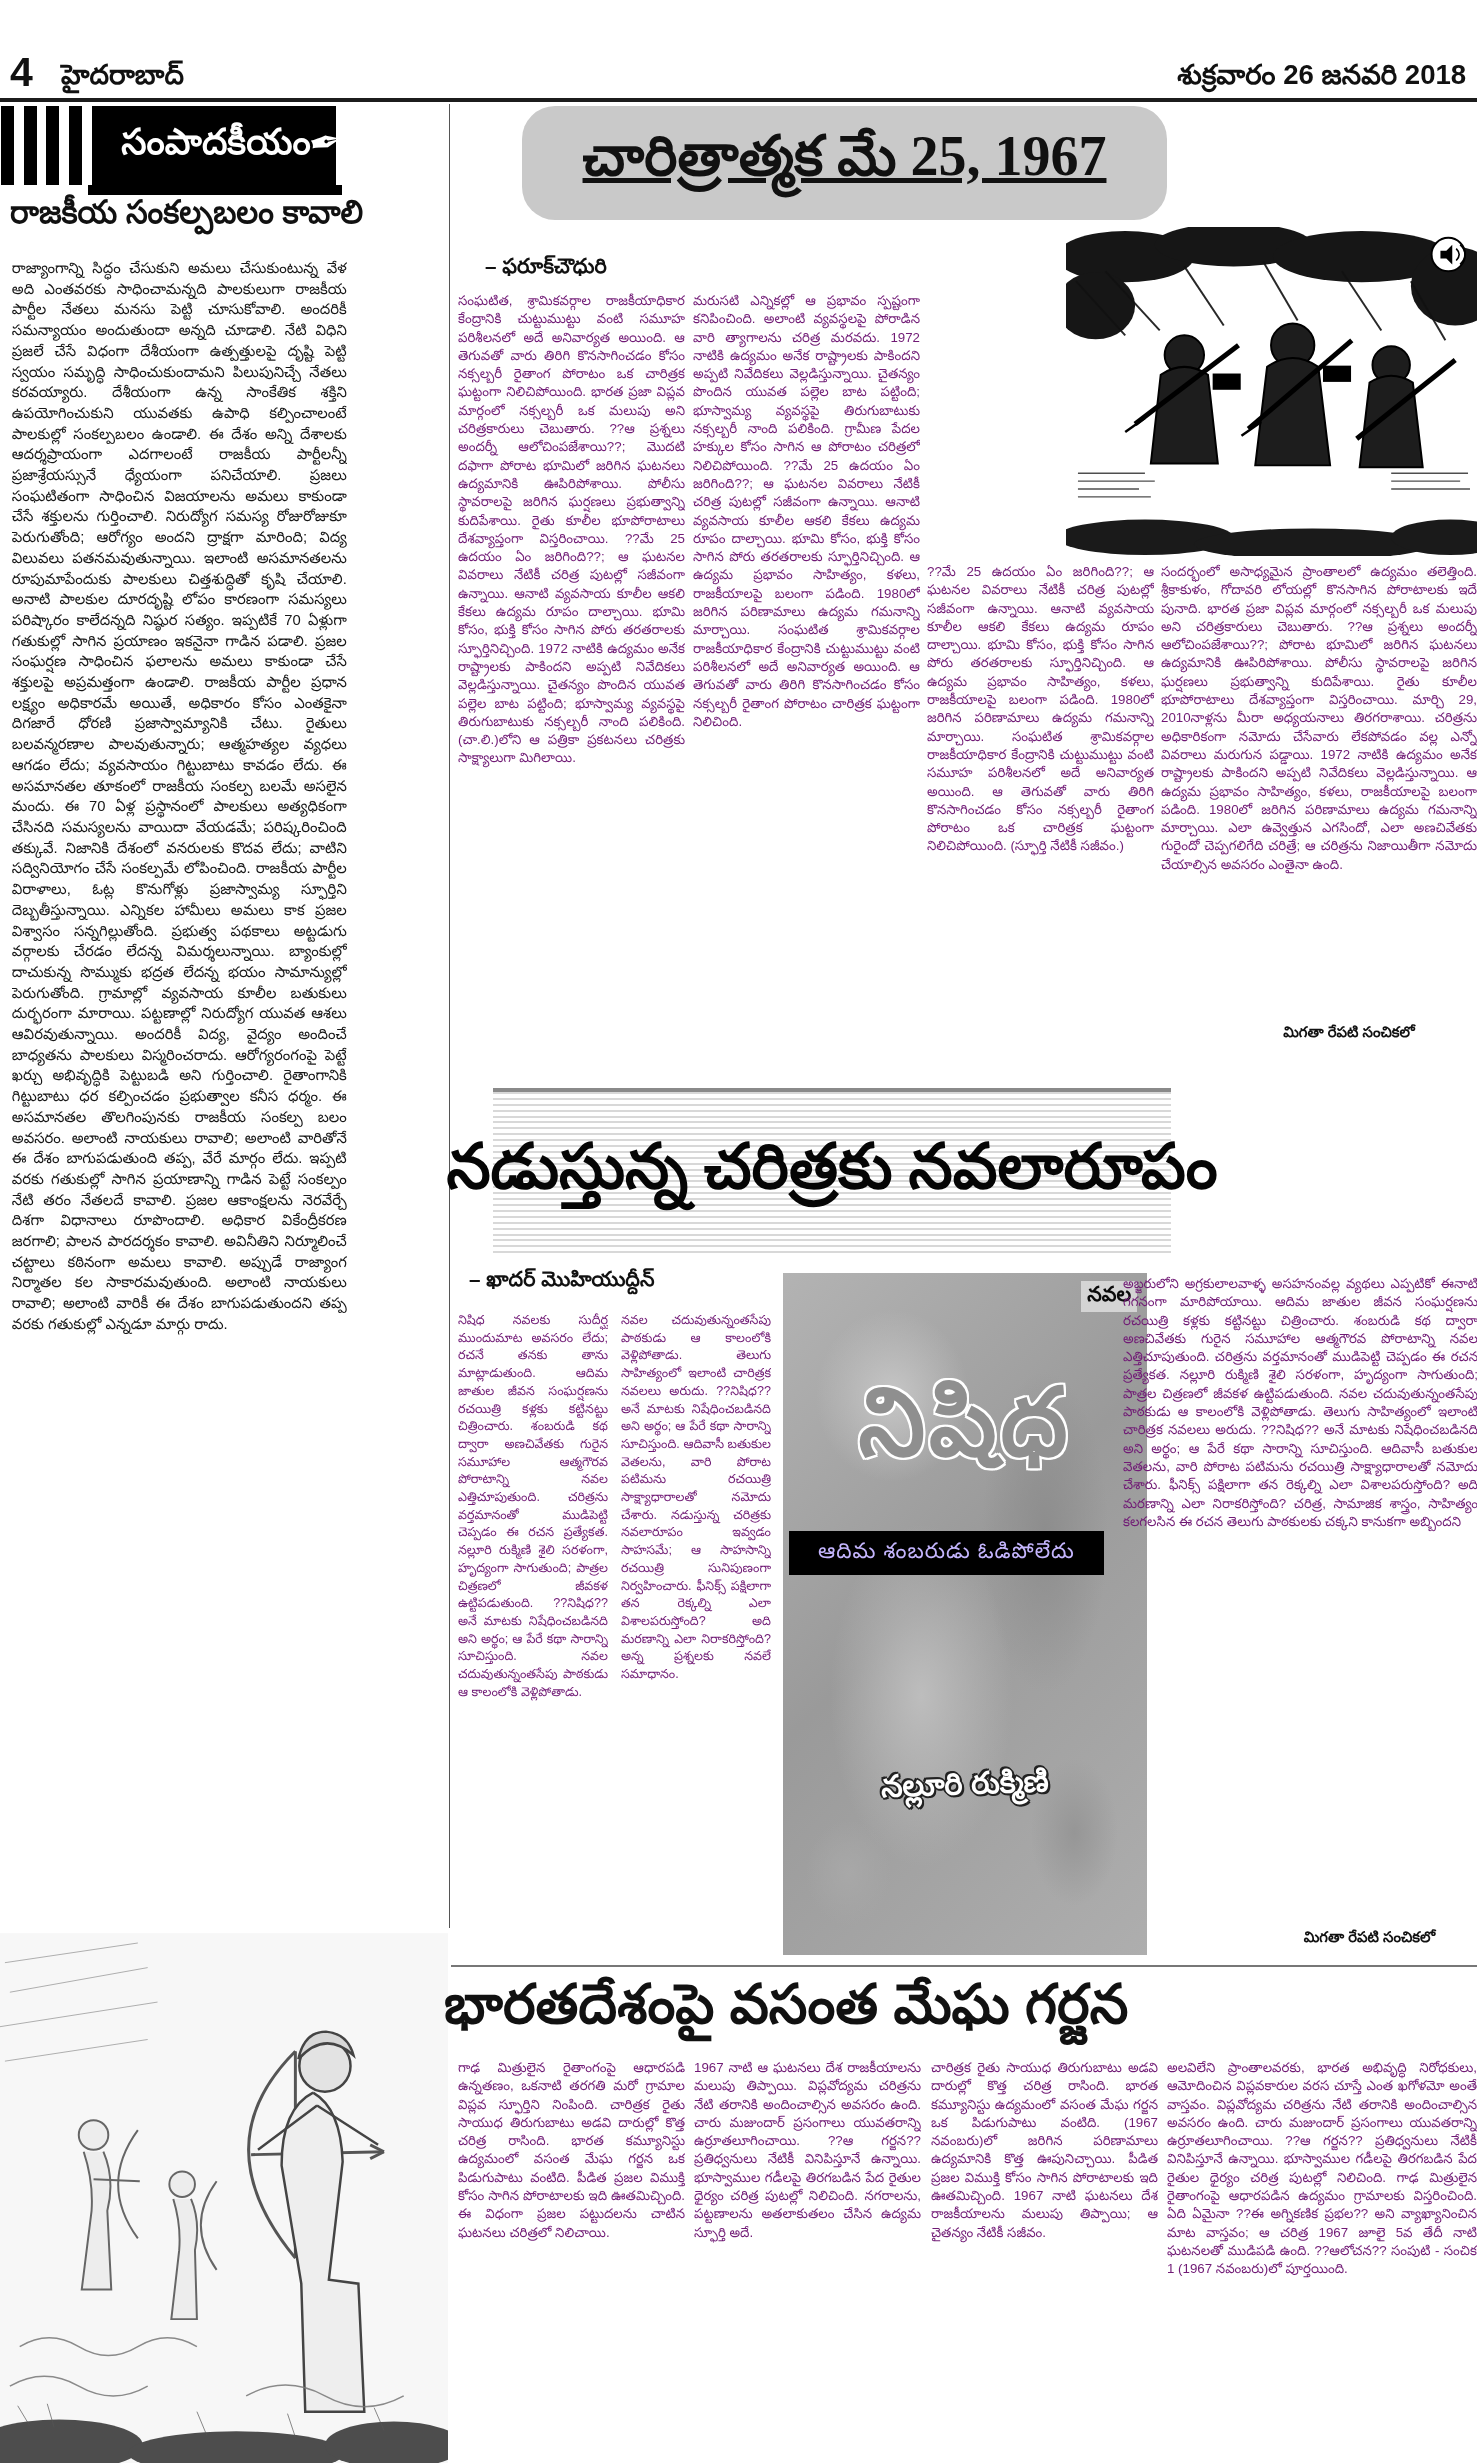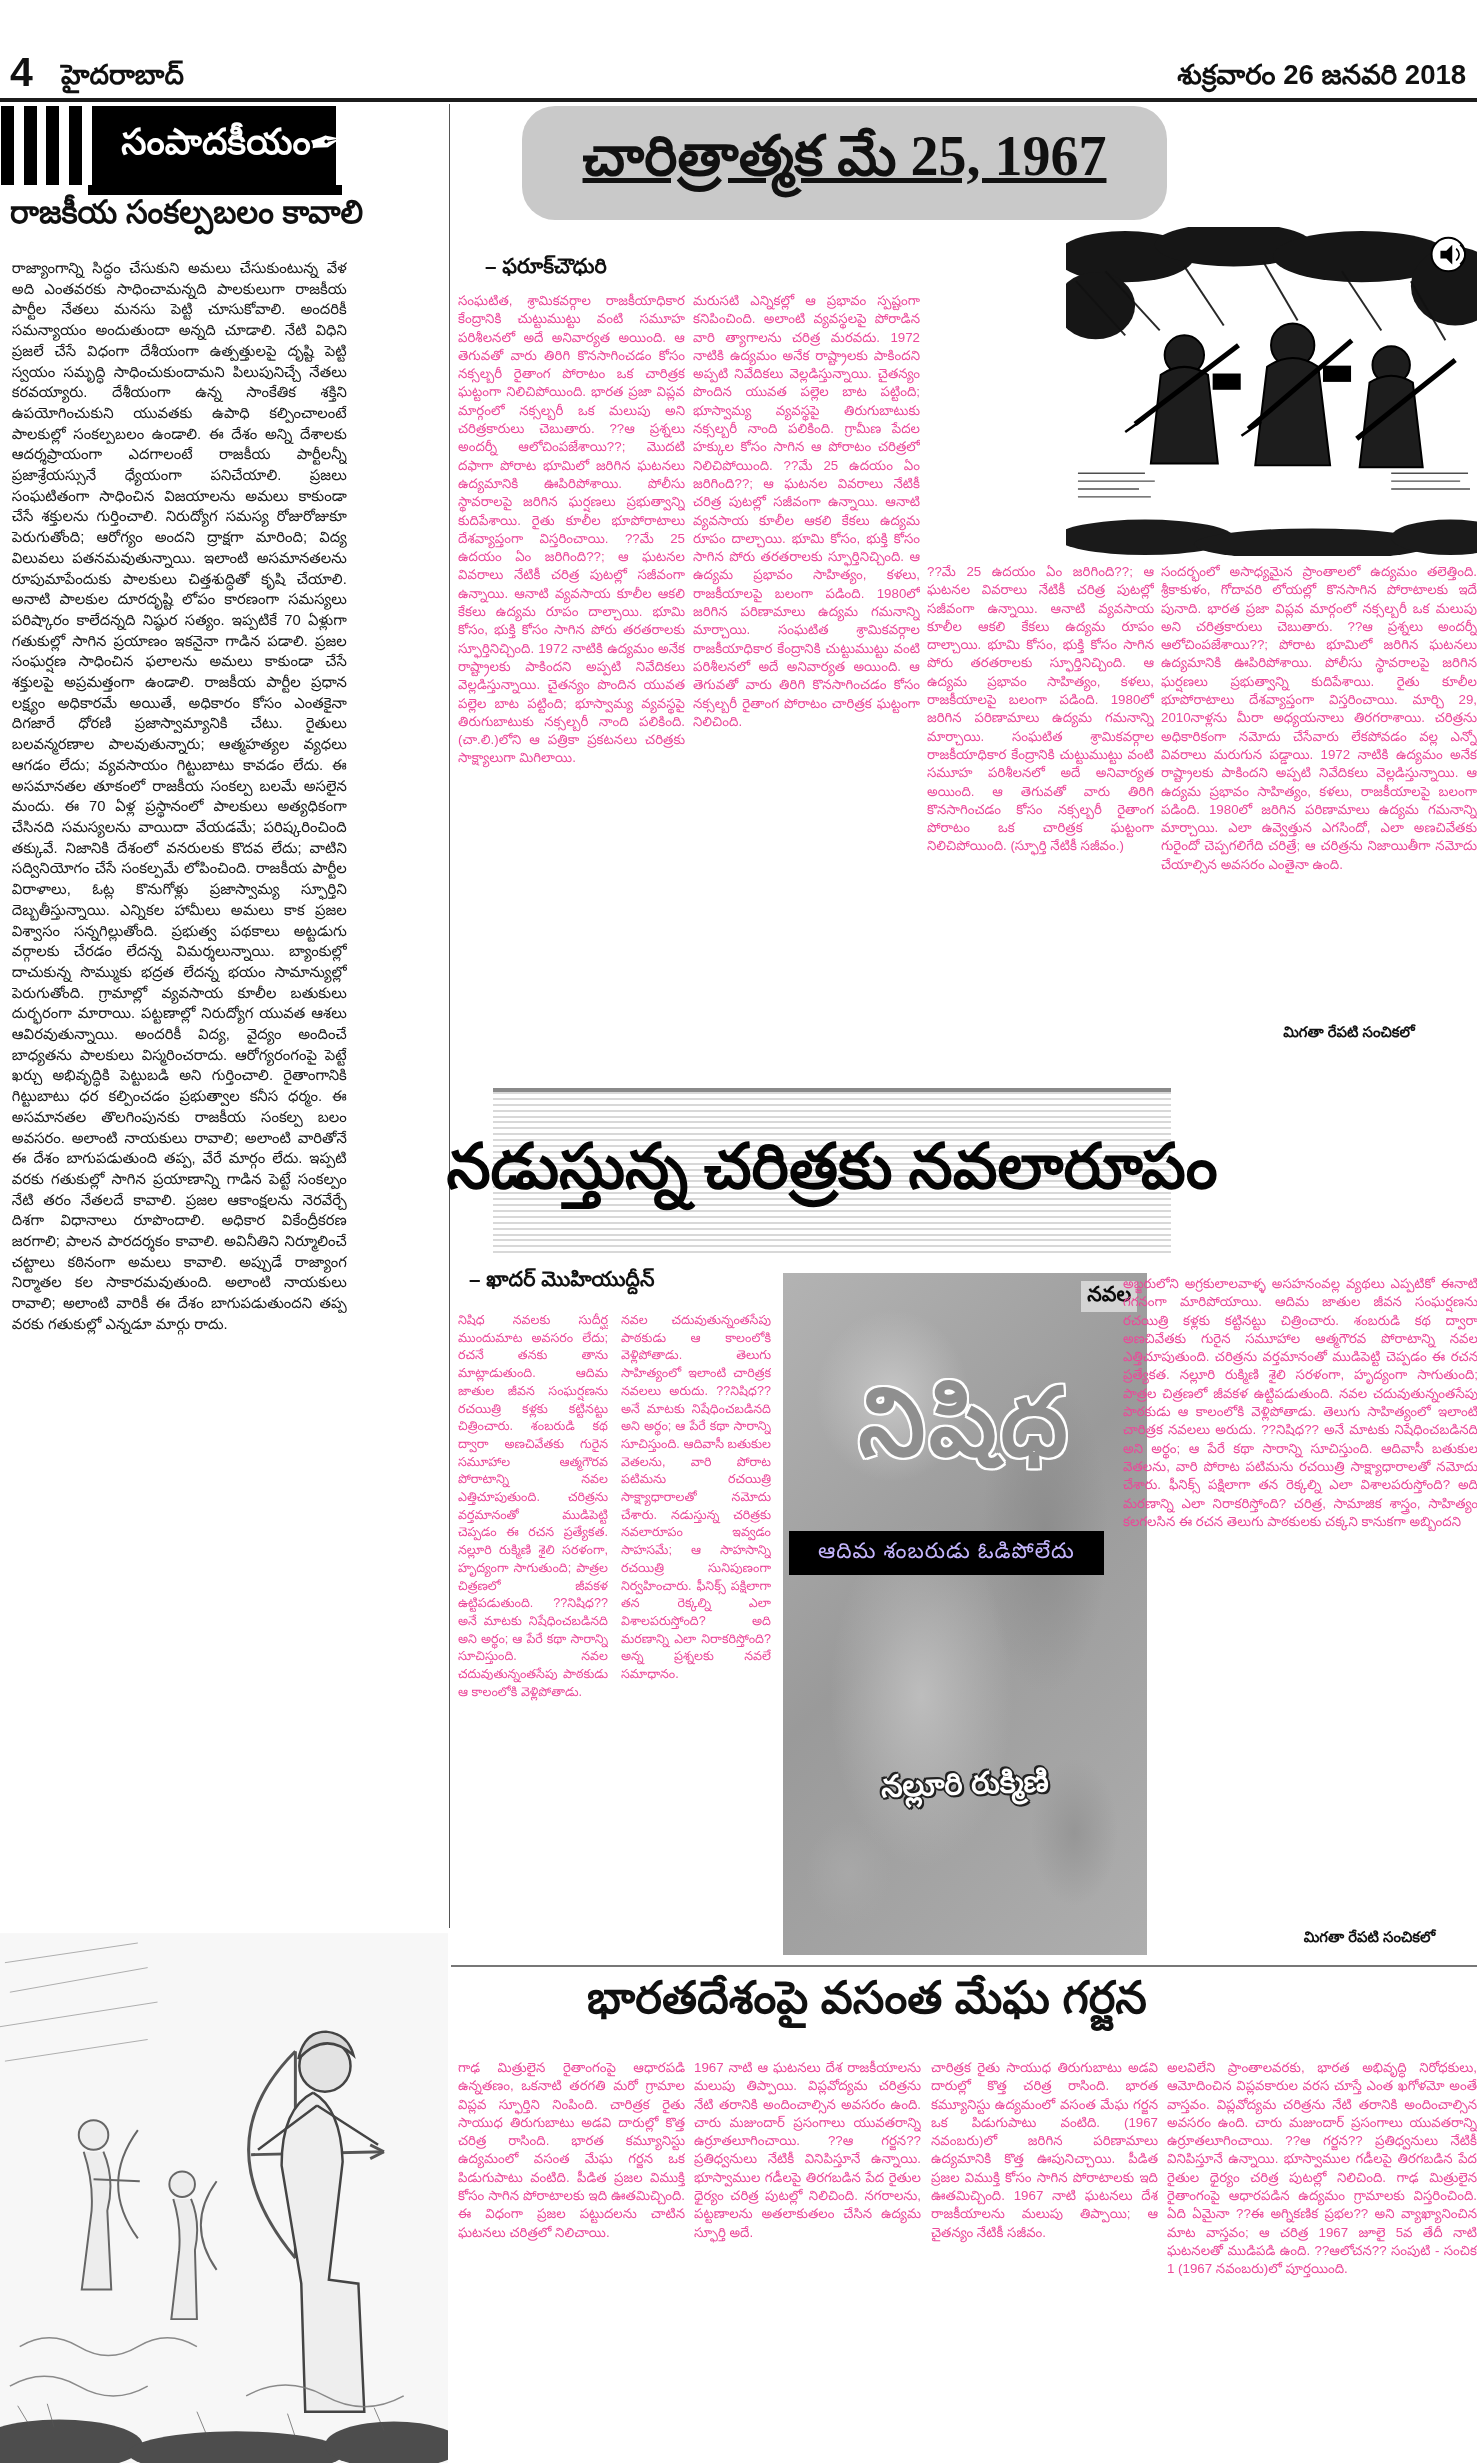--- a/index.html
+++ b/index.html
@@ -24,21 +24,21 @@
   .ed-headline{left:9.9px;top:193px;width:339px;font-size:32.5px;line-height:39px;font-weight:bold;
      transform:scaleX(0.95);transform-origin:left;white-space:nowrap;}
   .ed-body{left:11.8px;top:258px;width:335px;height:1669px;font-size:14.8px;line-height:20.7px;
      text-align:justify;overflow:hidden;color:#161616;}
   
   .main-hl-box{left:522px;top:106px;width:645px;height:114px;background:#c9c9c9;border-radius:33px;
      display:flex;align-items:center;justify-content:center;text-decoration:underline;}
   .main-hl{font-size:56px;font-weight:bold;font-family:"Liberation Serif", serif;white-space:nowrap;}
   .byline{font-size:20.7px;font-weight:bold;}
   .main-byline{left:485px;top:254px;width:315px;}
-  .col{position:absolute;text-align:justify;overflow:hidden;font-size:13.3px;line-height:18.3px;color:#ec4899;}
+  .col{position:absolute;text-align:justify;overflow:hidden;font-size:13.3px;line-height:18.3px;color:#701a75;}
   .note{font-size:14.8px;font-weight:bold;text-align:center;overflow:hidden;}
   
   .illu1{left:1066px;top:227px;width:412px;height:329px;}
   .illu2{left:0px;top:1933px;width:448px;height:531px;}
   
   .banner{left:493px;top:1088px;width:678px;height:165px;border-top:4.9px solid #8a8a8a;
      background:repeating-linear-gradient(180deg,#d8d8d8 0 2px,#ffffff 2px 5.9px);
      display:flex;align-items:center;justify-content:center;overflow:visible;}
   .banner-hl{font-size:63px;font-weight:bold;font-family:"Liberation Serif", serif;white-space:nowrap;
      color:#050505;}
@@ -57,21 +57,21 @@
   .cover-title{position:absolute;left:0;top:95px;width:100%;text-align:center;font-size:95px;font-weight:bold;
      color:#8f8f8f;letter-spacing:3.9px;
      text-shadow:-2px 0 #fff,2px 0 #fff,0 -2px #fff,0 2px #fff,-2px -2px #fff,2px 2px #fff,-2px 2px #fff,2px -2px #fff;}
   .cover-strip{position:absolute;left:5.9px;top:258px;width:315px;background:#000;color:#c4b5fd;
      font-size:21.7px;text-align:center;padding:6.9px 0;letter-spacing:1px;}
   .cover-author{position:absolute;left:0;top:493px;width:100%;text-align:center;font-size:30.5px;font-weight:bold;
      color:#fff;transform:rotate(-2deg);
      text-shadow:-2px 0 #222,2px 0 #222,0 -2px #222,0 2px #222,-2px -2px #222,2px 2px #222;}
   
   .bot-rule{left:451px;top:1965px;width:1026px;height:2px;background:#777;}
-  .bot-hl{left:463px;top:1972px;width:808px;text-align:center;font-size:45px;font-weight:bold;white-space:nowrap;}
+  .bot-hl{left:444px;top:1972px;width:808px;text-align:left;font-size:55px;font-weight:bold;white-space:nowrap;}
 </style>
 </head>
 <body>
 
 <div id="page">
 
   <div class="abs pg-num">4</div>
   <div class="abs pg-city">హైదరాబాద్</div>
   <div class="abs pg-date">శుక్రవారం 26 జనవరి 2018</div>
   <div class="abs head-rule"></div>

